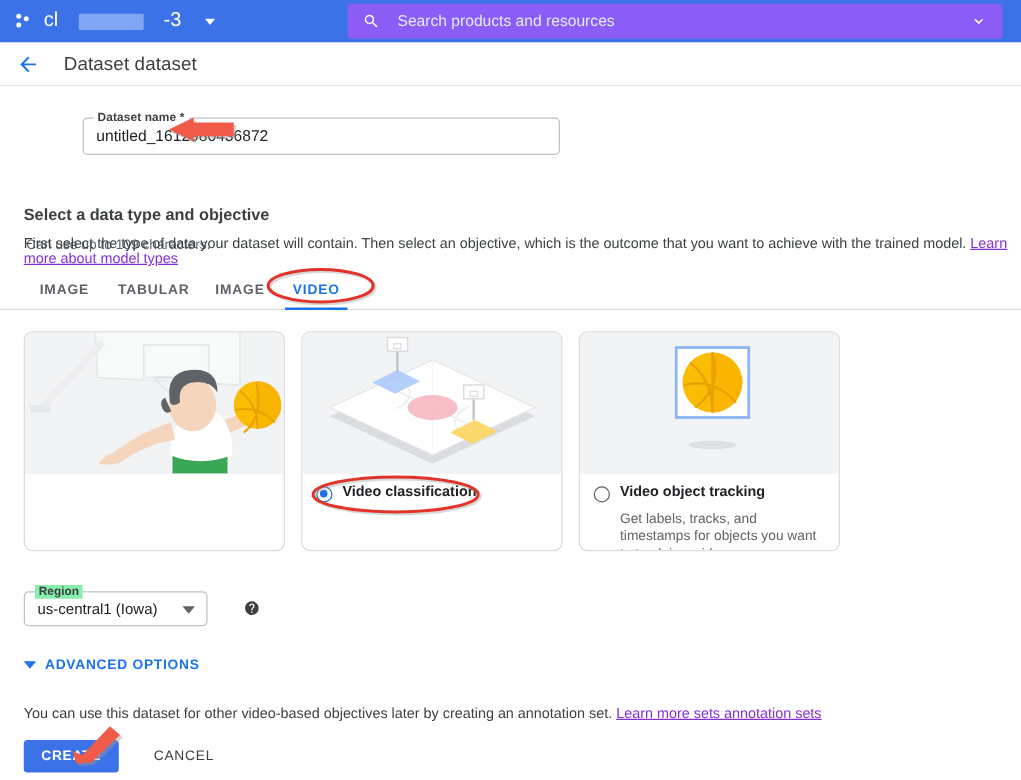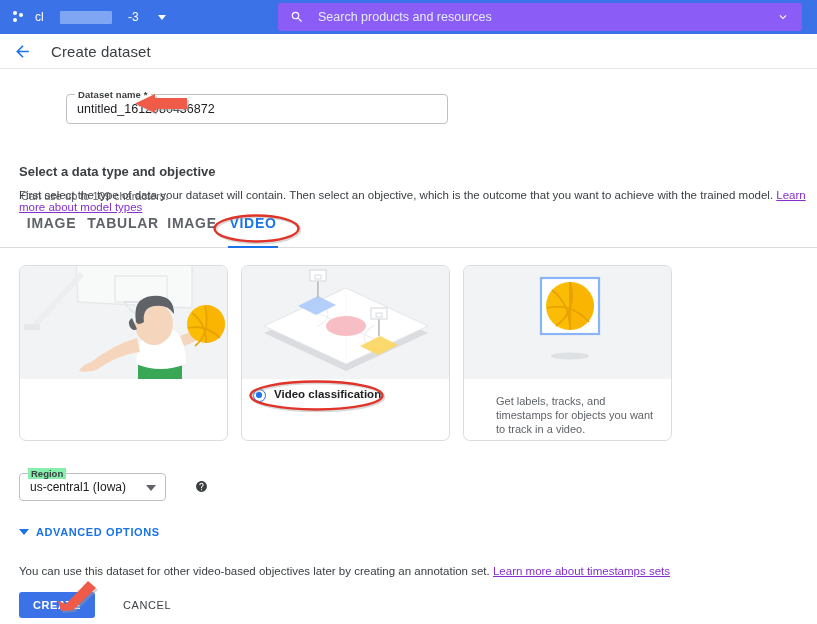--- a/index.html
+++ b/index.html
@@ -25,21 +25,21 @@
   .gcp-logo i {
     position: absolute; background: #ffffff; border-radius: 50%;
     display: block;
   }
   .gcp-logo i.d1 { width: 4px; height: 4px; left: 0px;  top: 1px; }
   .gcp-logo i.d2 { width: 4px; height: 4px; left: 6px;  top: 3px; }
   .gcp-logo i.d3 { width: 4px; height: 4px; left: 0px;  top: 8px; }
   .project-chip {
     display: flex; align-items: center; gap: 16px;
     margin-left: 8px; color: #ffffff;
-    font-size: 12px; letter-spacing: .1px;
+    font-size: 16px; letter-spacing: .1px;
     cursor: pointer;
   }
   .redact {
     display: inline-block; width: 52px; height: 13px;
     background: #7ea6f2; border-radius: 1px;
     vertical-align: middle;
   }
   .chip-caret {
     width: 0; height: 0; margin-left: 3px;
     border-left: 4.5px solid transparent;
@@ -115,22 +115,22 @@
   .link-purple { color: #8430ce; text-decoration: underline; cursor: pointer; }
 
   
   .tabs {
     position: absolute; left: 0; top: 146px;
     width: 817px; height: 33px;
     border-bottom: 1px solid #dadce0;
   }
   .tab {
     position: absolute; top: 0; height: 33px;
-    display: flex; align-items: flex-start; justify-content: center;
-    font-size: 14px; font-weight: bold; letter-spacing: .7px;
+    display: flex; align-items: center; justify-content: center;
+    font-size: 11px; font-weight: bold; letter-spacing: .7px;
     color: #5f6368; cursor: pointer;
   }
   .tab.active { color: #1a73e8; }
   .tab-underline {
     position: absolute; bottom: 0; left: 0; right: 0;
     height: 2.5px; background: #1a73e8;
   }
 
   
   .cards { position: absolute; left: 19px; top: 196px; }
@@ -265,21 +265,21 @@
     <svg class="search-caret" viewBox="0 0 24 24">
       <path fill="#ffffff" d="M7.41 8.59L12 13.17l4.59-4.58L18 10l-6 6-6-6 1.41-1.41z"></path>
     </svg>
   </div>
 </div>
 
 <div class="titlebar">
   <svg class="back-arrow" viewBox="0 0 24 24">
     <path fill="#1a73e8" d="M20 11H7.83l5.59-5.59L12 4l-8 8 8 8 1.41-1.41L7.83 13H20v-2z"></path>
   </svg>
-  <div class="page-title">Create dataset</div>
+  <div class="page-title">Dataset dataset</div>
 </div>
 
 <div class="content">
 
   <div class="field-wrap">
     <div class="tf-outline">
       <span class="tf-label">Dataset name *</span>
       <span class="tf-value">untitled_1612980436872</span>
     </div>
   </div>
@@ -377,20 +377,24 @@
     <path d="M106 16 a24 24 0 0 1 0 48" fill="#f9ab00" opacity="0.45"></path>
     <g stroke="#e8a100" stroke-width="1.8" fill="none">
       <path d="M88 24 q18 14 18 40"></path>
       <path d="M83 42 q24 -6 42 14"></path>
       <path d="M92 60 q22 -16 14 -44"></path>
       <path d="M106 16 L106 64"></path>
     </g>
     <ellipse cx="106" cy="90" rx="19" ry="3.4" fill="#dadce0" opacity="0.8"></ellipse>
   </svg></div>
         <div class="card-body">
+          <div class="card-head">
+            <span class="radio"></span>
+            <span class="card-title">Video object tracking</span>
+          </div>
           <div class="card-desc">Get labels, tracks, and timestamps for objects you want to track in a video.</div>
         </div>
       </div>
     </div>
 
   <div class="region-wrap">
     <div class="sel-outline">
       <span class="sel-label">Region</span>
       <span class="sel-value">us-central1 (Iowa)</span>
       <span class="sel-caret"></span>
@@ -400,21 +404,21 @@
     </svg>
   </div>
 
   <div class="adv">
     <span class="adv-caret"></span>
     <span>ADVANCED OPTIONS</span>
   </div>
 
   <div class="annot-note">
     <span>You can use this dataset for other video-based objectives later by creating an annotation set.</span>
-    <span class="link-purple">Learn more about timestamps sets</span>
+    <span class="link-purple">Learn more sets annotation sets</span>
   </div>
 
   <div class="btnrow">
     <button class="btn-create">CREATE</button>
     <button class="btn-cancel">CANCEL</button>
   </div>
 
 </div>
 
 <svg class="annot" id="annot-arrow-name" width="62" height="30" viewBox="0 0 62 30">

